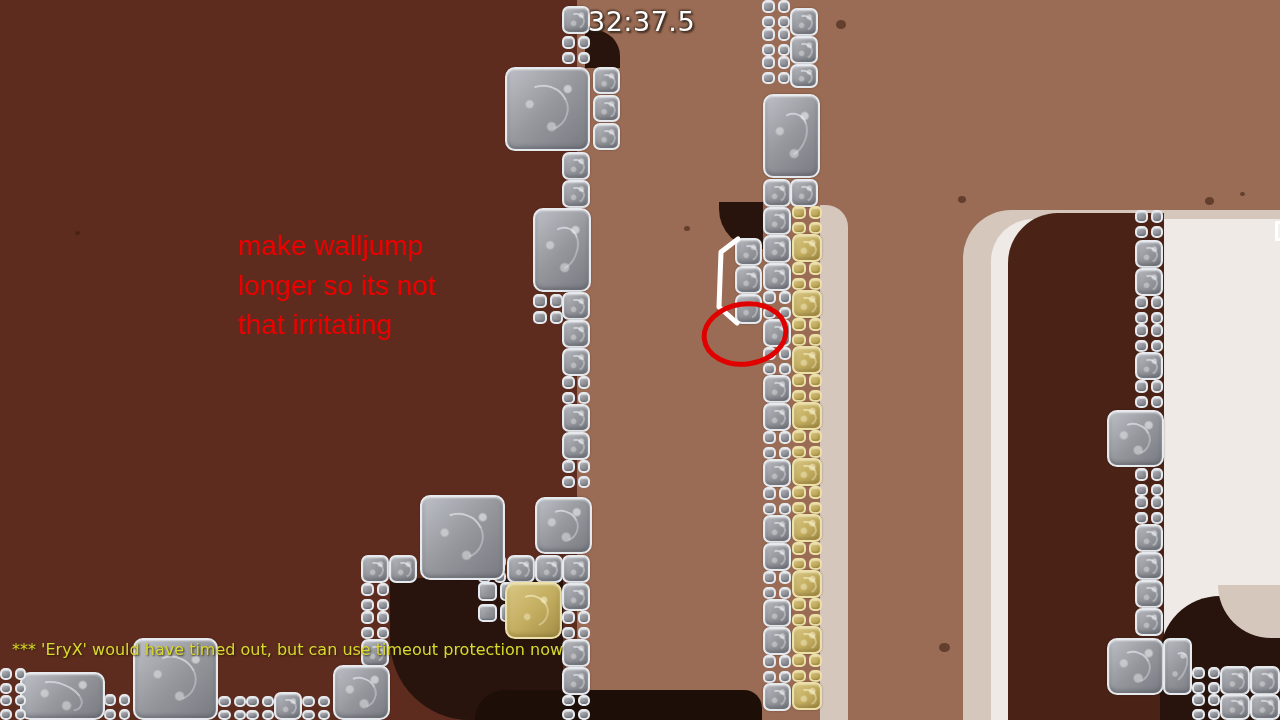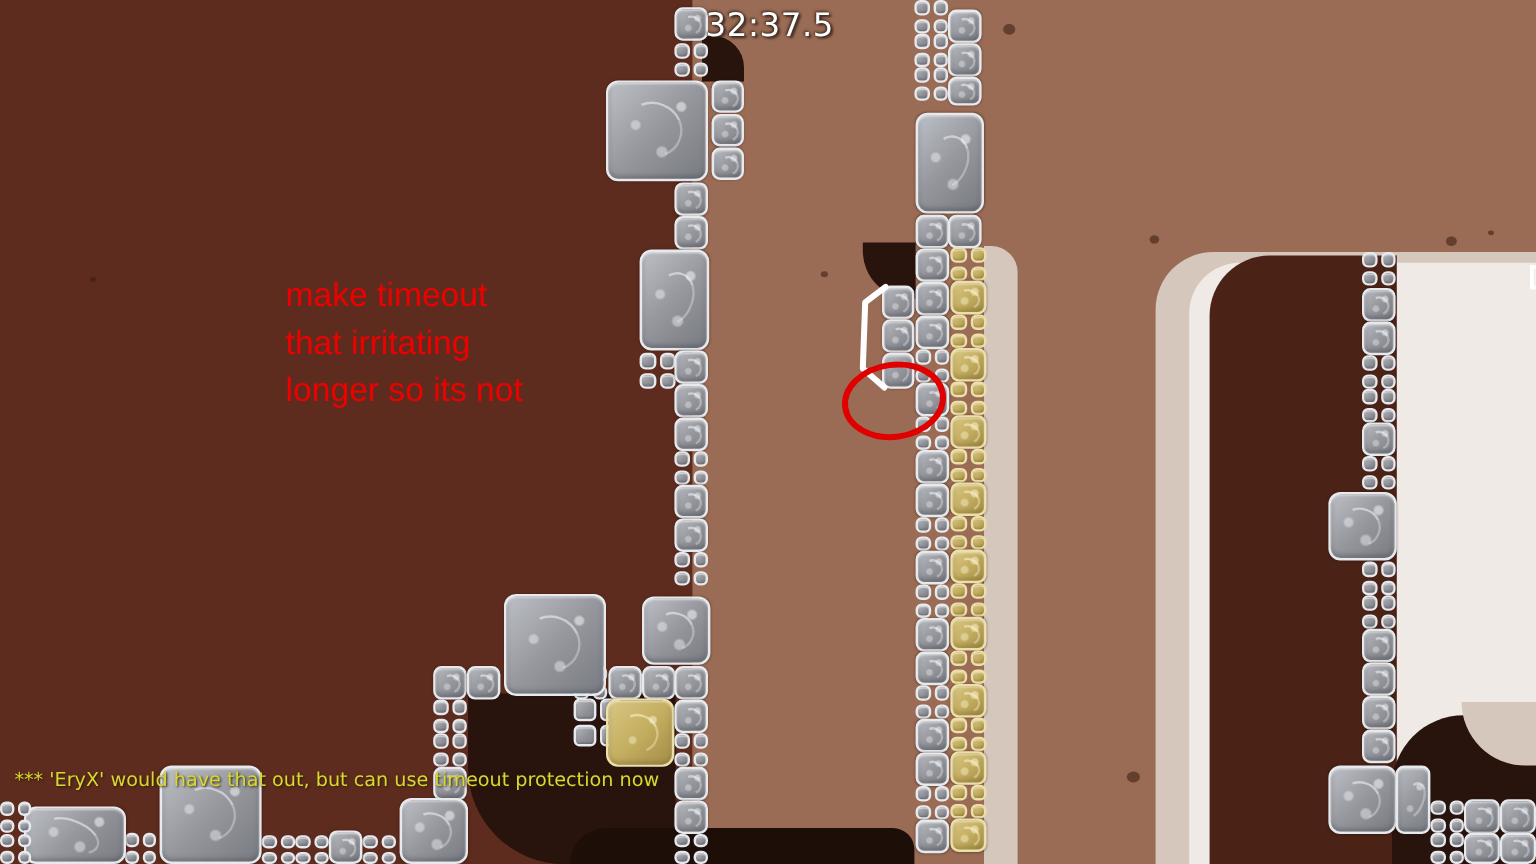--- a/index.html
+++ b/index.html
@@ -441,27 +441,27 @@
       <div class="tile m g" style="left: 1220px; top: 694px; width: 30px; height: 26px;"></div>
       <div class="tile m g" style="left: 1250px; top: 694px; width: 30px; height: 26px;"></div>
     </div>
 
   <svg id="anno-svg" class="abs">
     <polyline id="anno-path" fill="none" stroke="#ffffff" stroke-width="5" stroke-linecap="round" stroke-linejoin="round" points="738,239 721,252 719,307 737,323"></polyline>
     <ellipse id="anno-ellipse" fill="none" stroke="#e00000" transform="rotate(-8 745 334)" cx="745" cy="334" rx="41" ry="30" stroke-width="5"></ellipse>
   </svg>
 
   <div class="abs note">
-    <div>make timeout</div>
+    <div>make walljump</div>
+    <div>longer so its not</div>
     <div>that irritating</div>
-    <div>longer so its not</div>
   </div>
 
   <div class="abs timer">32:37.5</div>
-  <div class="abs console-line">*** 'EryX' would have that out, but can use timeout protection now</div>
+  <div class="abs console-line">*** 'EryX' would have timed out, but can use timeout protection now</div>
 
 <div class="spot" style="left: 836px; top: 20px; width: 10px; height: 8.5px;"></div>
     <div class="spot" style="left: 958px; top: 196px; width: 8px; height: 6.8px;"></div>
     <div class="spot" style="left: 684px; top: 226px; width: 6px; height: 5.1px;"></div>
     <div class="spot" style="left: 939px; top: 643px; width: 11px; height: 9.35px;"></div>
     <div class="spot" style="left: 75px; top: 231px; width: 5px; height: 4.25px;"></div>
     <div class="spot" style="left: 1205px; top: 197px; width: 9px; height: 7.65px;"></div>
     <div class="spot" style="left: 1240px; top: 192px; width: 5px; height: 4.25px;"></div>
   </div>
 

